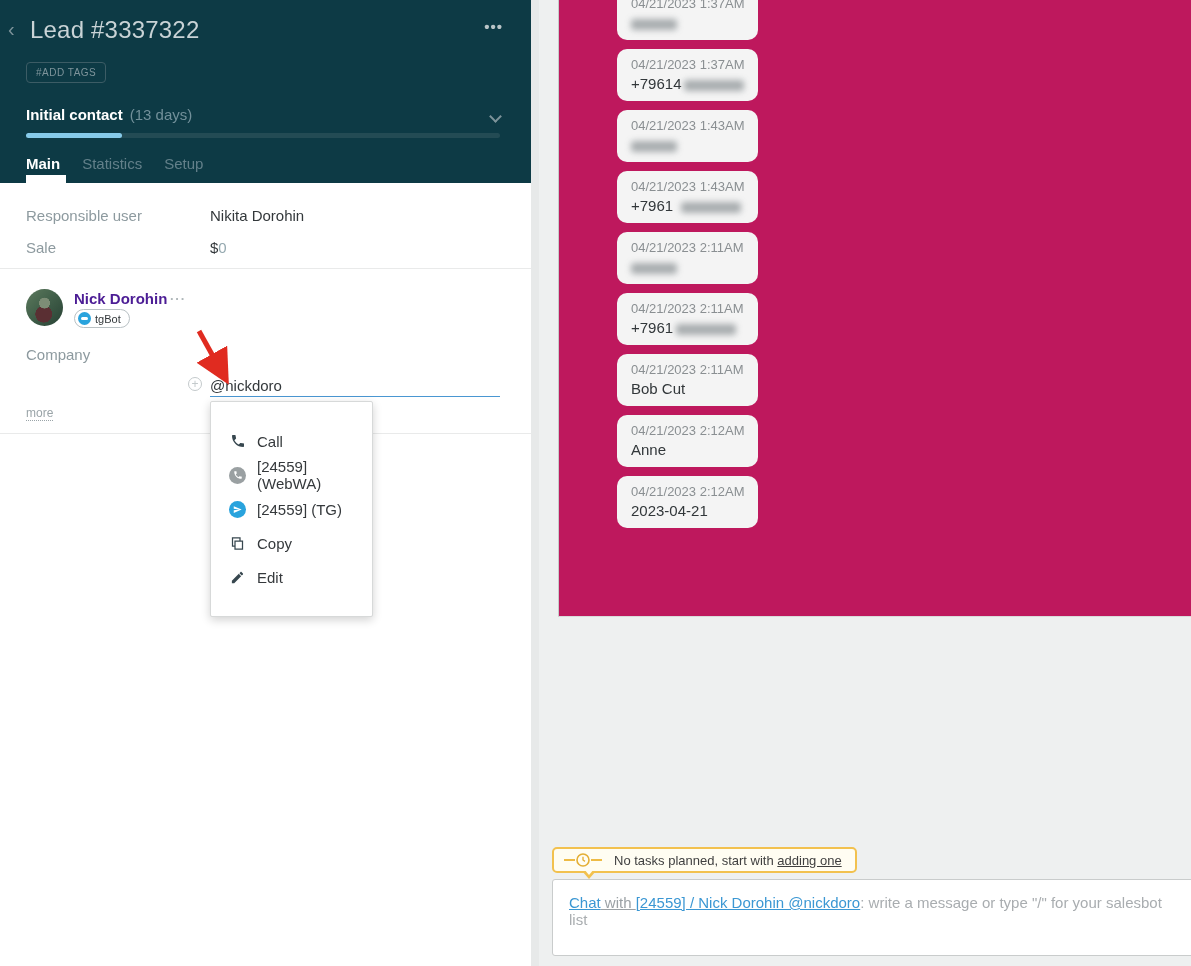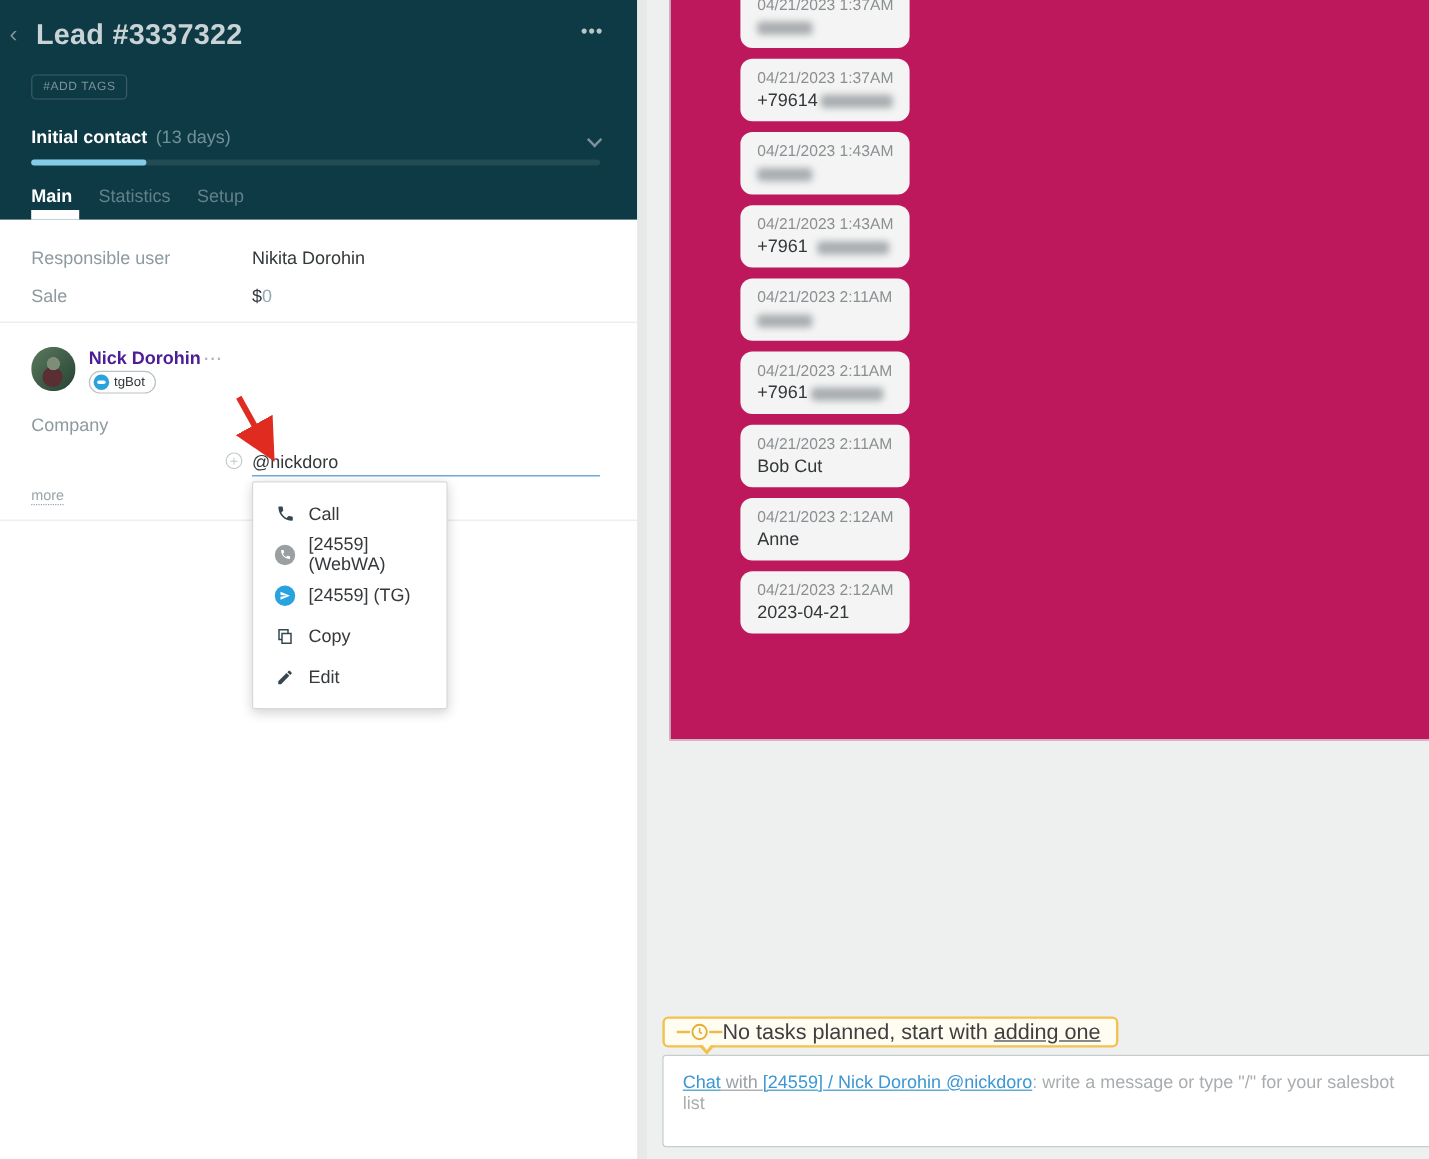--- a/index.html
+++ b/index.html
@@ -7,21 +7,21 @@
   body {
     font-family:"Liberation Sans","DejaVu Sans",sans-serif;
     background:#eef0f0; position:relative; overflow:hidden;
   }
   .app { position:absolute; inset:0; width:1191px; height:966px; }
 
   
   .left-panel { position:absolute; left:0; top:0; width:531px; height:966px; background:#fff; }
   .lead-header { position:absolute; left:0; top:0; width:531px; height:183px; background:#0d3a45; }
   .back-chevron { position:absolute; left:8px; top:18px; font-size:20px; color:#7d939a; cursor:pointer; }
-  .lead-title { position:absolute; left:30px; top:16px; font-size:24px; font-weight:bold; color:#c9d3d6; letter-spacing:.2px; }
+  .lead-title { position:absolute; left:30px; top:16px; font-size:24px; font-weight:normal; color:#c9d3d6; letter-spacing:.2px; }
   .overflow-dots { position:absolute; right:28px; top:18px; color:#b9c4c7; font-size:15px; font-weight:bold; letter-spacing:1px; cursor:pointer; }
   .add-tags { position:absolute; left:26px; top:62px; padding:4px 9px; border:1px solid #3c5c65; border-radius:4px;
     color:#7e949b; font-size:10px; letter-spacing:.5px; cursor:pointer; background:transparent; }
   .stage-row { position:absolute; left:26px; top:106px; width:476px; display:flex; align-items:baseline; }
   .stage-name { color:#fff; font-weight:bold; font-size:15px; }
   .stage-duration { color:#72909a; font-size:15px; margin-left:7px; }
   .stage-chevron { position:absolute; right:0; top:2px; width:9px; height:9px; border-right:2px solid #7d939a; border-bottom:2px solid #7d939a; transform:rotate(45deg); cursor:pointer; }
   .progress-track { position:absolute; left:26px; top:133px; width:474px; height:5px; background:#234b54; border-radius:3px; }
   .progress-fill { height:5px; width:96px; background:#86cae9; border-radius:3px; }
   .lead-tabs { position:absolute; left:26px; top:155px; display:flex; gap:22px; font-size:15px; }
@@ -50,21 +50,21 @@
   .tgbot-label { font-size:11px; color:#33383b; }
 
   .plus-circle { position:absolute; left:188px; top:377px; width:14px; height:14px; border:1px solid #c4cacc; border-radius:50%;
     color:#c4cacc; font-size:12px; line-height:13px; text-align:center; cursor:pointer; }
   .phone-value { position:absolute; left:210px; top:377px; font-size:15px; color:#33383b; cursor:text; }
   .phone-underline { position:absolute; left:210px; top:396px; width:290px; border-top:1px solid #4a97d2; }
   .more-link { position:absolute; left:26px; top:406px; font-size:12px; color:#9aa4a8; border-bottom:1px dotted #9aa4a8; cursor:pointer; }
 
   
   .phone-menu { position:absolute; left:210px; top:401px; width:163px; background:#fff; z-index:20;
-    border:1px solid #d7d9d9; box-shadow:0 3px 10px rgba(0,0,0,.18); border-radius:2px; padding:9px 0; }
+    border:1px solid #d7d9d9; box-shadow:0 3px 10px rgba(0,0,0,.18); border-radius:2px; padding:22px 0; }
   .menu-item { display:flex; align-items:center; gap:11px; height:34px; padding-left:18px; font-size:15px; color:#35393c; cursor:pointer; }
   .mi-icon { width:17px; height:17px; display:flex; align-items:center; justify-content:center; flex:0 0 17px; }
   .mi-icon svg { display:block; }
   .round-badge { width:17px; height:17px; border-radius:50%; display:flex; align-items:center; justify-content:center; }
   .round-badge.gray { background:#9aa0a2; }
   .round-badge.blue { background:#29a3dd; }
 
   
   .red-arrow { position:absolute; left:193px; top:326px; z-index:30; pointer-events:none; }
 
@@ -88,21 +88,21 @@
 
   
   .task-notice { position:absolute; left:552px; top:847px; height:26px; display:flex; align-items:center;
     background:#fffdf2; border:2px solid #f2c14e; border-radius:5px; padding:0 13px 0 10px; z-index:5; }
   .task-notice::before { content:""; position:absolute; left:28px; bottom:-8px; border-left:7px solid transparent;
     border-right:7px solid transparent; border-top:8px solid #f2c14e; }
   .task-notice::after { content:""; position:absolute; left:30px; bottom:-4px; border-left:5px solid transparent;
     border-right:5px solid transparent; border-top:6px solid #fffdf2; }
   .clock-wrap { display:flex; align-items:center; color:#e4af35; }
   .clock-line { width:11px; height:0; border-top:2px solid #eebb45; }
-  .task-text { margin-left:0; font-size:18px; color:#3f3f3f; white-space:nowrap; }
+  .task-text { margin-left:12px; font-size:13px; color:#3f3f3f; white-space:nowrap; }
   .task-link { color:#3f3f3f; text-decoration:underline; cursor:pointer; }
 
   
   .chat-inputbox { position:absolute; left:552px; top:879px; width:645px; height:77px; background:#fff;
     border:1px solid #c9cccc; border-radius:3px; padding:14px 16px; font-size:15px; cursor:text; }
   .chat-inputbox .lnk { color:#3b97d3; text-decoration:underline; cursor:pointer; }
   .chat-inputbox .muted { color:#9ba1a5;text-decoration:underline; }
   .chat-inputbox .ph { color:#a9adb0; }
 </style>
 </head>

